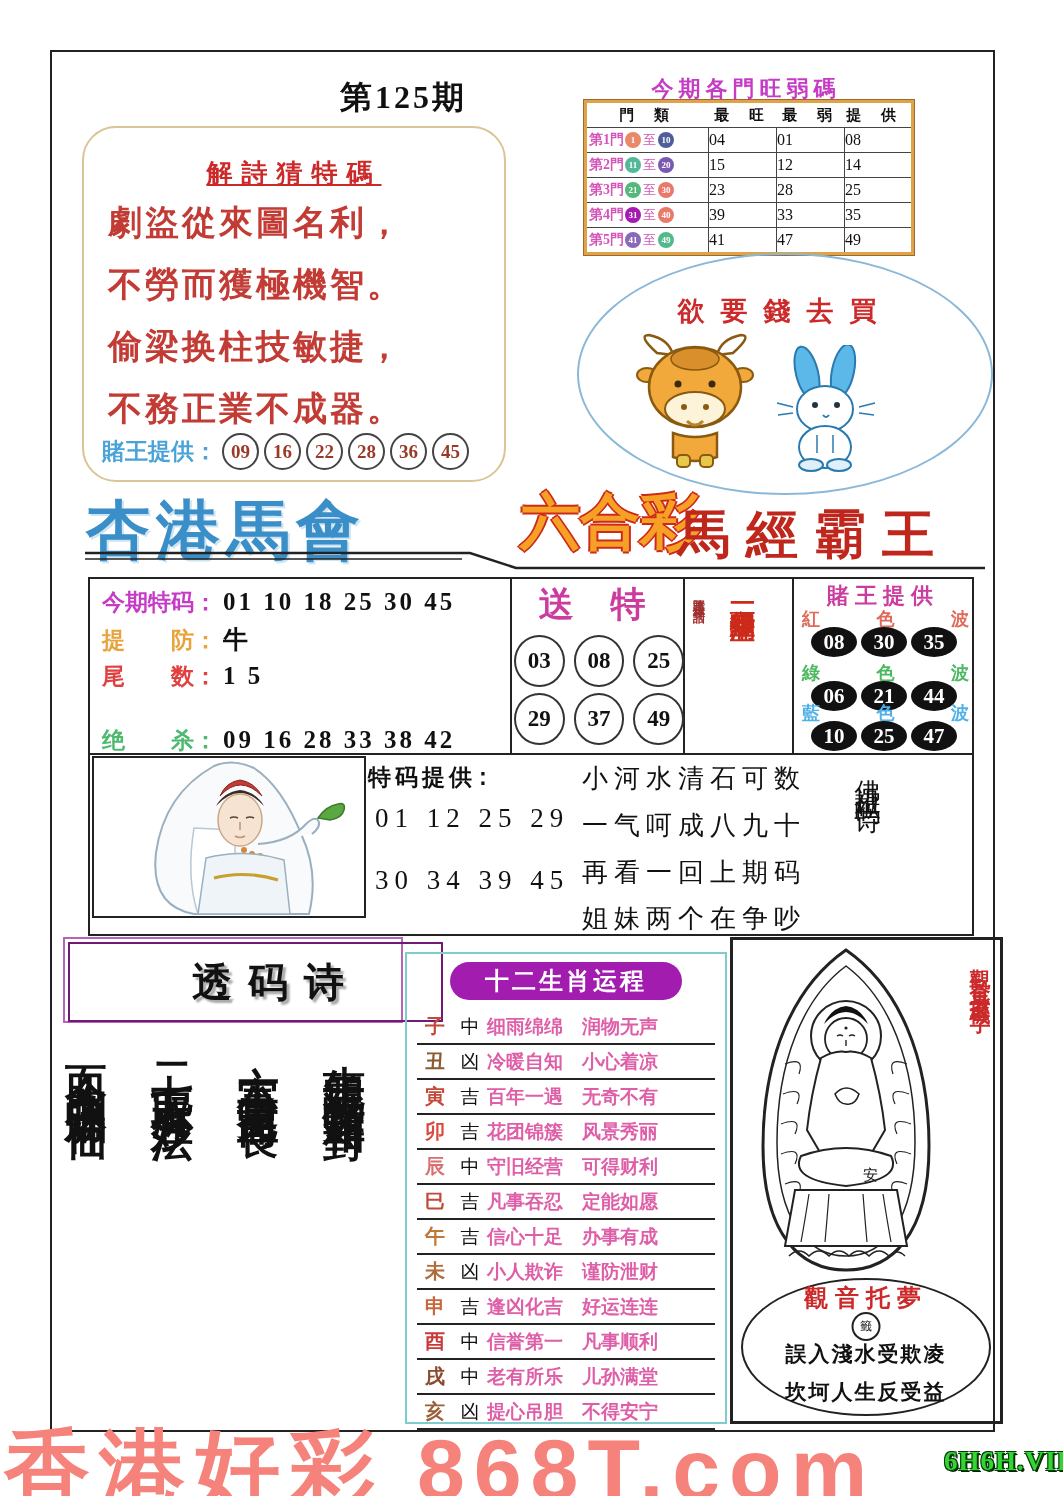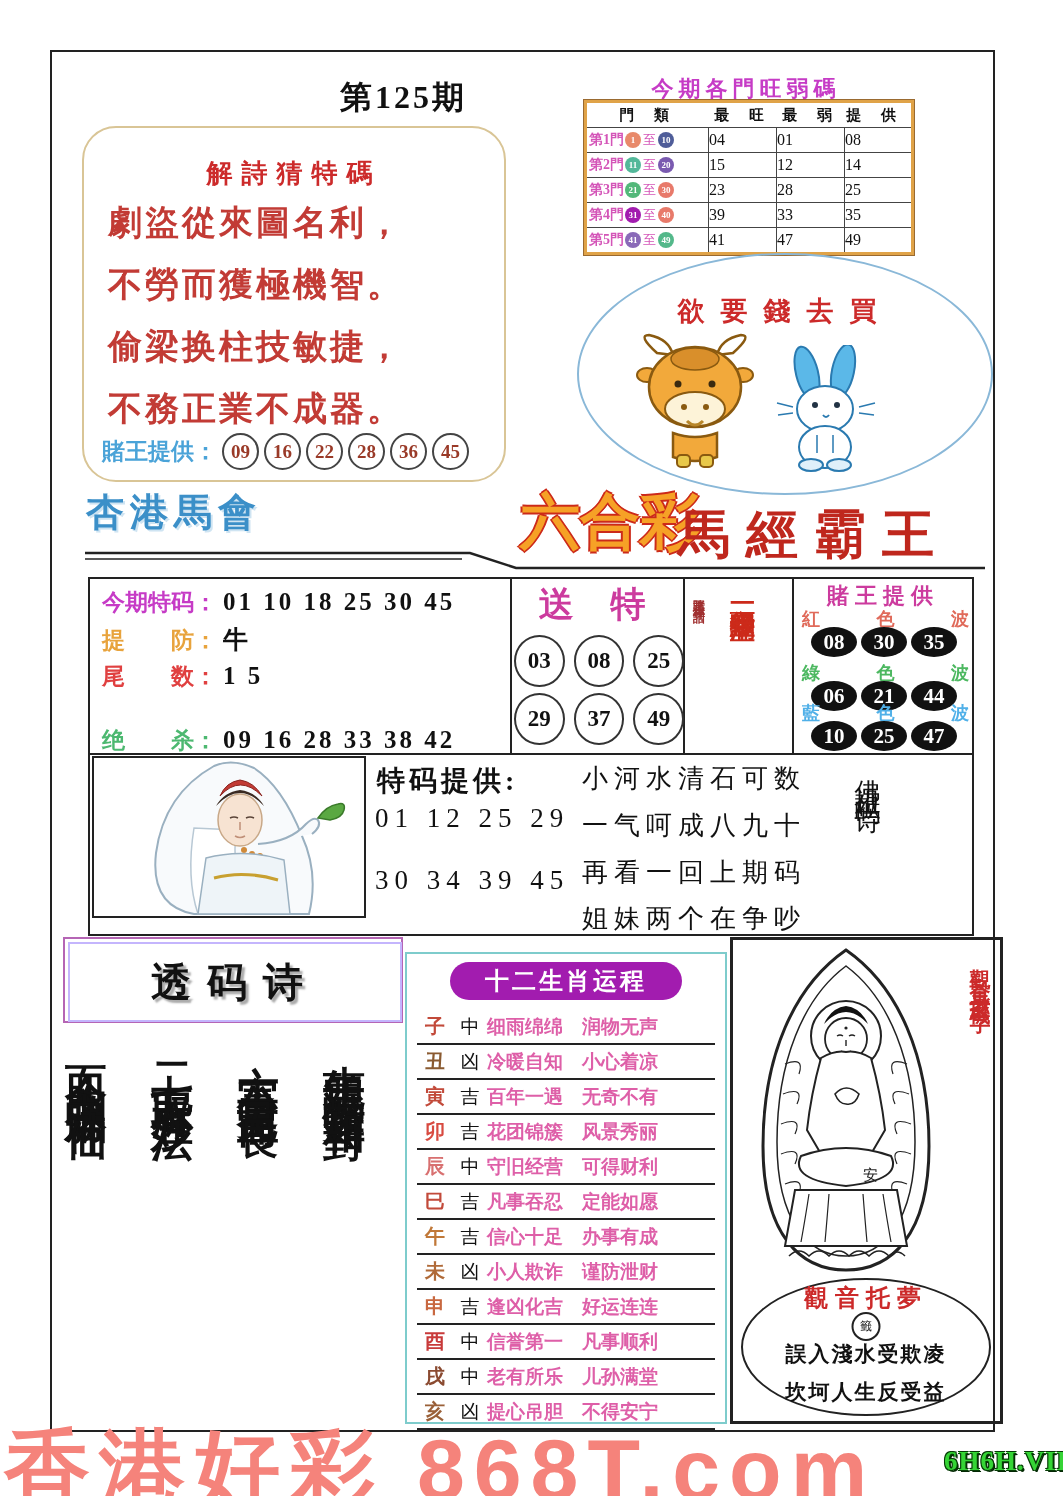--- a/index.html
+++ b/index.html
@@ -8,21 +8,21 @@
   .serif{font-family:"Liberation Serif","DejaVu Serif",serif;}
   .abs{position:absolute;}
   .v{writing-mode:vertical-rl;text-orientation:upright;}
   .page-border{position:absolute;left:50px;top:50px;width:941px;height:1378px;border:2px solid #222;}
 
   
   .issue{left:340px;top:76px;font-size:32px;font-weight:bold;letter-spacing:3px;}
 
   
   .jx-box{left:82px;top:126px;width:420px;height:352px;border:2px solid #d9c596;border-radius:34px;}
-  .jx-title{margin-top:28px;text-align:center;color:#cc2a2a;font-size:26px;font-weight:bold;letter-spacing:9px;}
+  .jx-title{margin-top:28px;text-align:center;color:#cc2a2a;font-size:26px;font-weight:bold;letter-spacing:9px;text-decoration:underline;}
   .jx-line{margin:2px 0 0 24px;font-size:34px;line-height:60px;color:#c23b35;font-weight:bold;letter-spacing:3px;}
   .jx-prov{position:absolute;left:18px;bottom:10px;display:flex;align-items:center;}
   .jx-prov-lbl{color:#4aa3d8;font-size:23px;font-weight:bold;}
   .jx-circ{display:inline-flex;align-items:center;justify-content:center;width:33px;height:33px;
            border:2px solid #444;border-radius:50%;margin-left:5px;font-size:19px;font-weight:bold;color:#9a3a28;}
 
   
   .st-title{left:584px;top:74px;width:324px;text-align:center;color:#c63bc6;font-size:22px;font-weight:bold;letter-spacing:5px;}
   .st-table{left:584px;top:100px;width:324px;border:3px solid #e0a348;box-shadow:0 0 0 1px #9a6a30;background:#fff;}
   .st-row{display:grid;grid-template-columns:122px 68px 68px 60px;height:24px;border-bottom:1px solid #444;}
@@ -35,21 +35,21 @@
   .st-zhi{color:#d455b8;font-size:13px;margin:0 1px;}
   .st-circ{display:inline-flex;align-items:center;justify-content:center;width:16px;height:16px;border-radius:50%;
            color:#fff;font-size:9px;font-weight:bold;margin:0 1px;}
 
   
   .oval{left:577px;top:253px;width:412px;height:238px;border:2px solid #8ab8d8;border-radius:50%;}
   .oval-text{position:absolute;left:0;right:0;top:38px;text-align:center;color:#cc2a2a;
              font-size:27px;font-weight:bold;letter-spacing:16px;}
 
   
-  .bn-blue{left:86px;top:487px;font-size:38px;font-weight:bold;color:#3b8fc8;letter-spacing:6px;
+  .bn-blue{left:86px;top:487px;font-size:64px;font-weight:bold;color:#3b8fc8;letter-spacing:6px;
            text-shadow:2px 2px 0 #cfe4f2;}
   .bn-orange{left:520px;top:482px;font-size:60px;font-weight:bold;color:#f6a126;
            text-shadow:-2px 0 0 #cc2a1a,2px 0 0 #cc2a1a,0 -2px 0 #cc2a1a,0 2px 0 #cc2a1a;}
   .bn-red{left:678px;top:500px;font-size:52px;font-weight:bold;color:#bf271d;letter-spacing:16px;}
   .bn-lines{left:0;top:0;width:1063px;height:1496px;pointer-events:none;}
 
   
   .mid{left:88px;top:577px;width:882px;height:355px;border:2px solid #222;}
   .mid .hdiv{position:absolute;left:0;right:0;top:174px;height:2px;background:#222;}
   .mid .vdiv{position:absolute;top:0;height:174px;width:2px;background:#222;}
@@ -65,28 +65,28 @@
             border:2px solid #333;border-radius:50%;font-size:23px;font-weight:bold;}
   .phrase-small{position:absolute;left:600px;top:10px;height:130px;font-size:12px;color:#a03030;font-weight:bold;letter-spacing:2px;}
   .phrase-big{position:absolute;left:636px;top:10px;height:160px;font-size:25px;color:#cc2a1a;font-weight:bold;letter-spacing:1px;}
   .wv-title{position:absolute;left:704px;top:2px;width:178px;text-align:center;color:#cc3b9e;
             font-size:22px;font-weight:bold;letter-spacing:6px;}
   .wv-lbl{position:absolute;left:712px;width:170px;font-size:18px;font-weight:bold;letter-spacing:26px;white-space:nowrap;}
   .wv-balls{position:absolute;left:708px;width:172px;display:flex;gap:4px;justify-content:center;}
   .wv-ball{display:inline-flex;align-items:center;justify-content:center;width:46px;height:30px;
            background:#111;color:#fff;border-radius:50%;font-size:21px;font-weight:bold;}
   .gy-box{position:absolute;left:2px;top:177px;width:270px;height:158px;border:2px solid #222;overflow:hidden;}
-  .temo-lbl{position:absolute;left:287px;top:183px;font-size:28px;font-weight:bold;letter-spacing:4px;}
+  .temo-lbl{position:absolute;left:278px;top:183px;font-size:23px;font-weight:bold;letter-spacing:4px;font-family:Liberation Mono, monospace;}
   .temo-line{position:absolute;left:285px;font-size:27px;letter-spacing:6px;}
   .bp-line{position:absolute;left:492px;font-size:26px;letter-spacing:6px;}
   .bp-vert{position:absolute;left:760px;top:180px;height:165px;font-size:26px;letter-spacing:7px;}
 
   
   .tm-box{left:63px;top:937px;width:330px;height:76px;border:2px solid #b565b5;padding:3px;}
-  .tm-inner{width:100%;height:100%;border:2px solid #c4b5fd;display:flex;align-items:center;justify-content:center;}
+  .tm-inner{width:100%;height:100%;border:2px solid #701a75;display:flex;align-items:center;justify-content:center;padding-left:41px;}
   .tm-title{font-size:40px;font-weight:bold;letter-spacing:16px;text-shadow:3px 3px 2px #aaa;}
   .tm-col{position:absolute;top:1032px;height:385px;font-size:42px;font-weight:bold;letter-spacing:9px;
           font-family:"Liberation Serif","DejaVu Serif",serif;}
 
   
   .zd-box{left:405px;top:952px;width:318px;height:468px;border:2px solid #7ecccc;}
   .zd-pill{margin:8px auto 0 auto;width:232px;height:38px;background:#a21caf;border-radius:19px;color:#fff;
            text-align:center;line-height:38px;font-size:24px;font-weight:bold;letter-spacing:3px;}
   .zd-rows{position:absolute;left:10px;right:10px;top:56px;}
   .zd-row{display:flex;align-items:center;height:33px;border-bottom:2px solid #222;}

